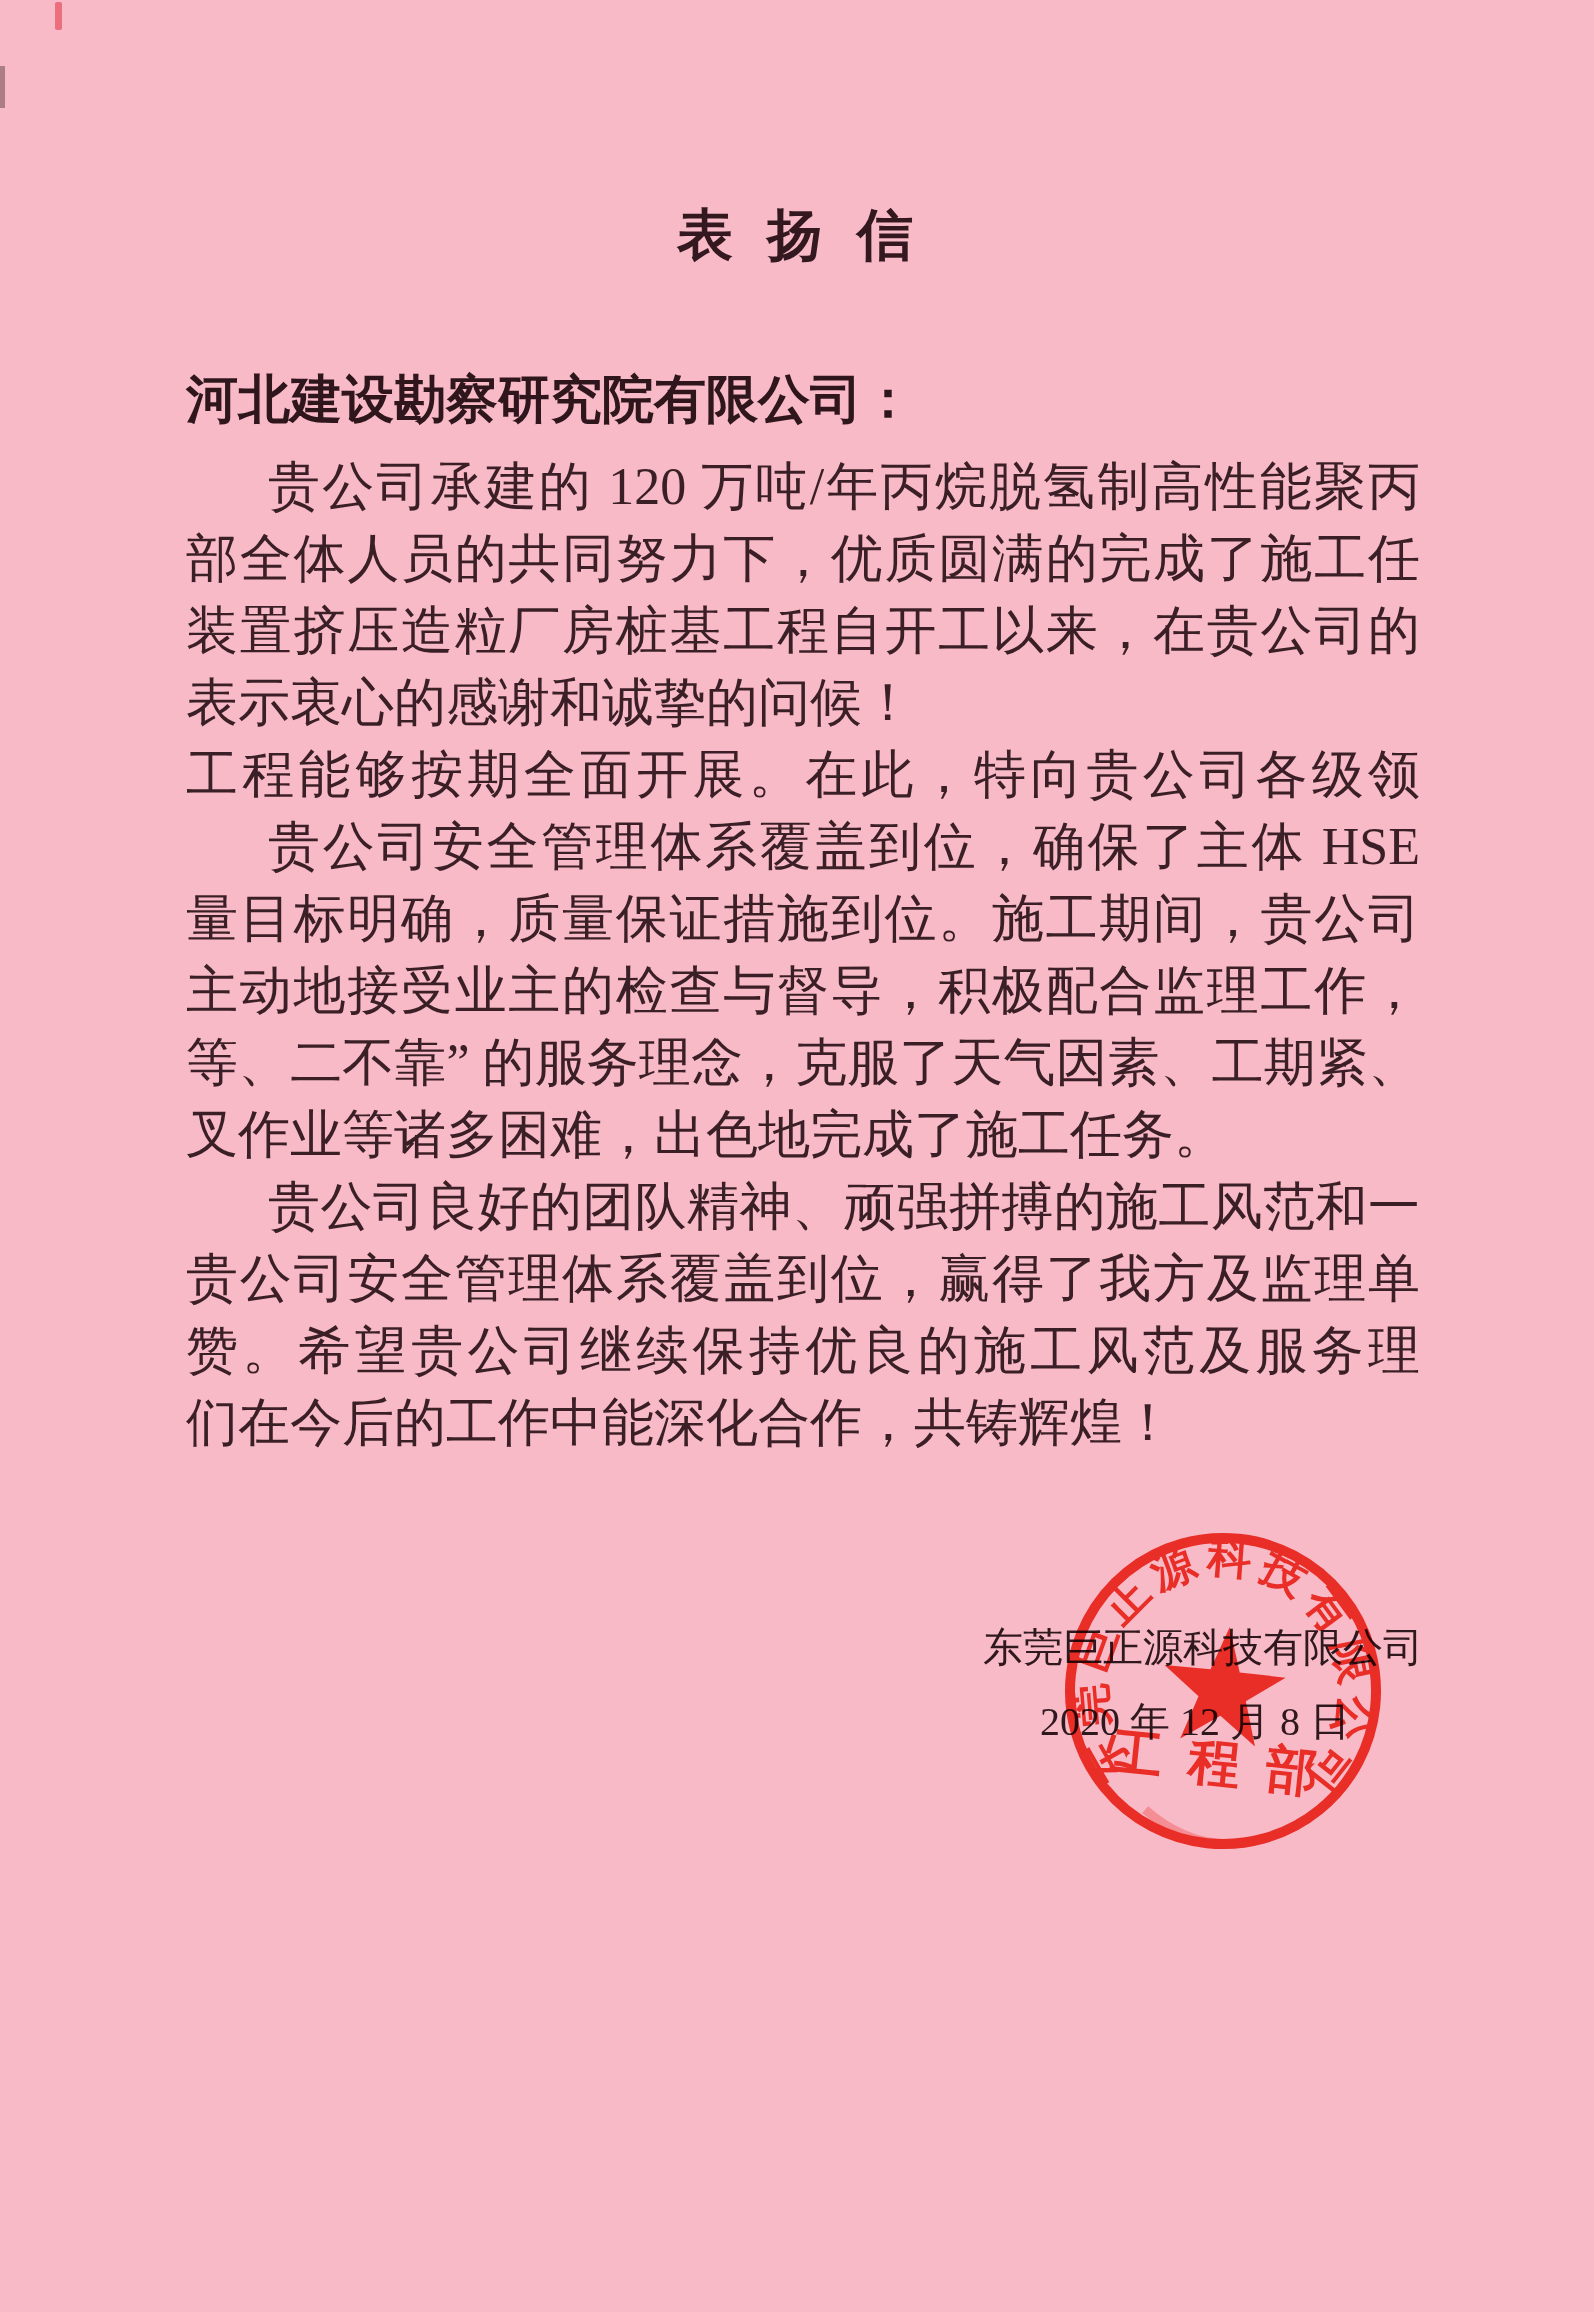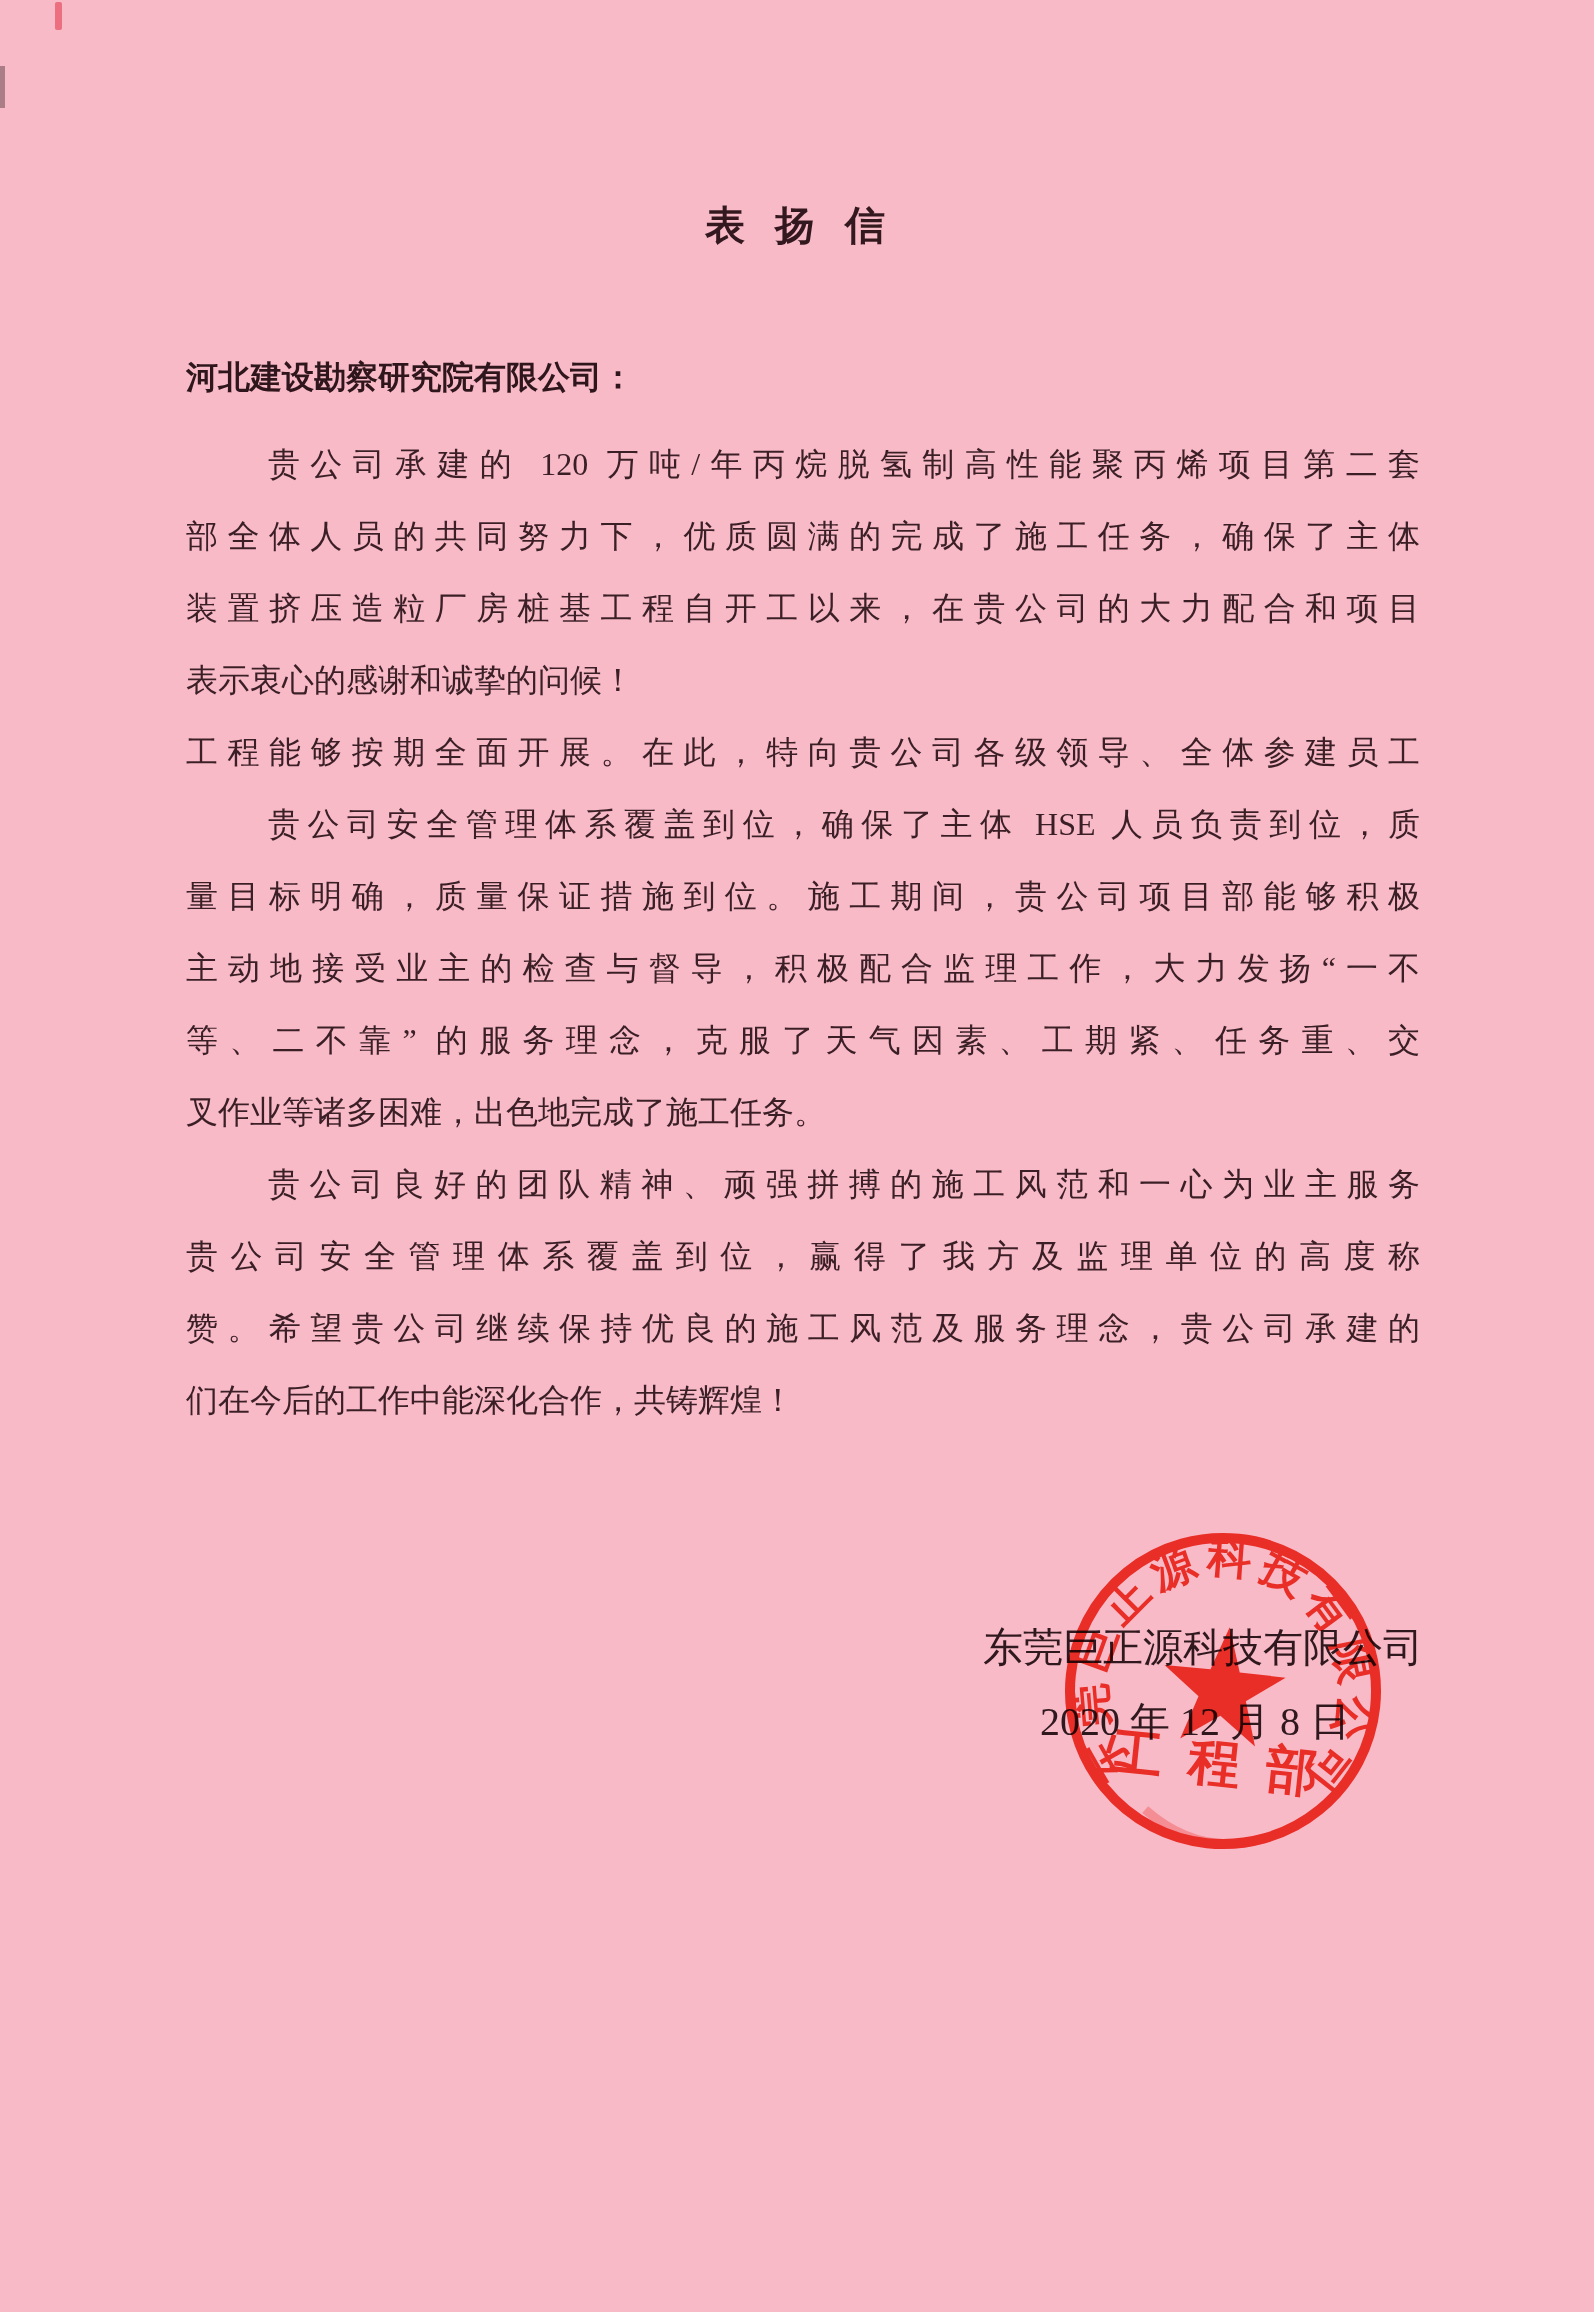--- a/index.html
+++ b/index.html
@@ -11,26 +11,26 @@
   }
   .page{
     position:relative;width:1594px;height:2312px;
     background:linear-gradient(180deg,
       #f3a7b9 0%, #f8b4c3 2%, #fabdca 6%,
       #f9bac7 30%, #fabccا 0%, #f9bac7 70%,
       #f8b7c5 96%, #f1a3b5 100%);
   }
   .title{
     position:absolute;top:198px;left:180px;width:1240px;
-    text-align:center;font-size:40px;font-weight:600;
+    text-align:center;font-size:56px;font-weight:600;
     letter-spacing:10px;color:#33191f;
   }
   .letter-body{
-    position:absolute;left:186px;top:341px;width:1234px;
-    font-size:32px;color:#3a1f26;
+    position:absolute;left:186px;top:364px;width:1234px;
+    font-size:52px;color:#3a1f26;
   }
   .addressee{
     height:72px;line-height:72px;font-weight:700;color:#2e161c;
     margin-bottom:15px;
   }
   .ln{
     height:72px;line-height:72px;white-space:nowrap;overflow:hidden;
   }
   .ln.fill{
     white-space:normal;text-align:justify;text-align-last:justify;

